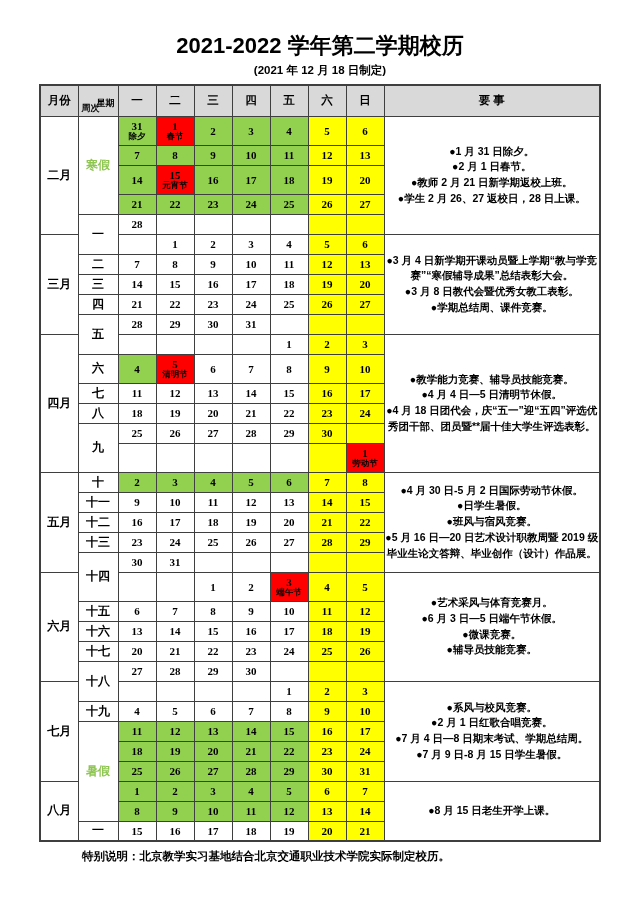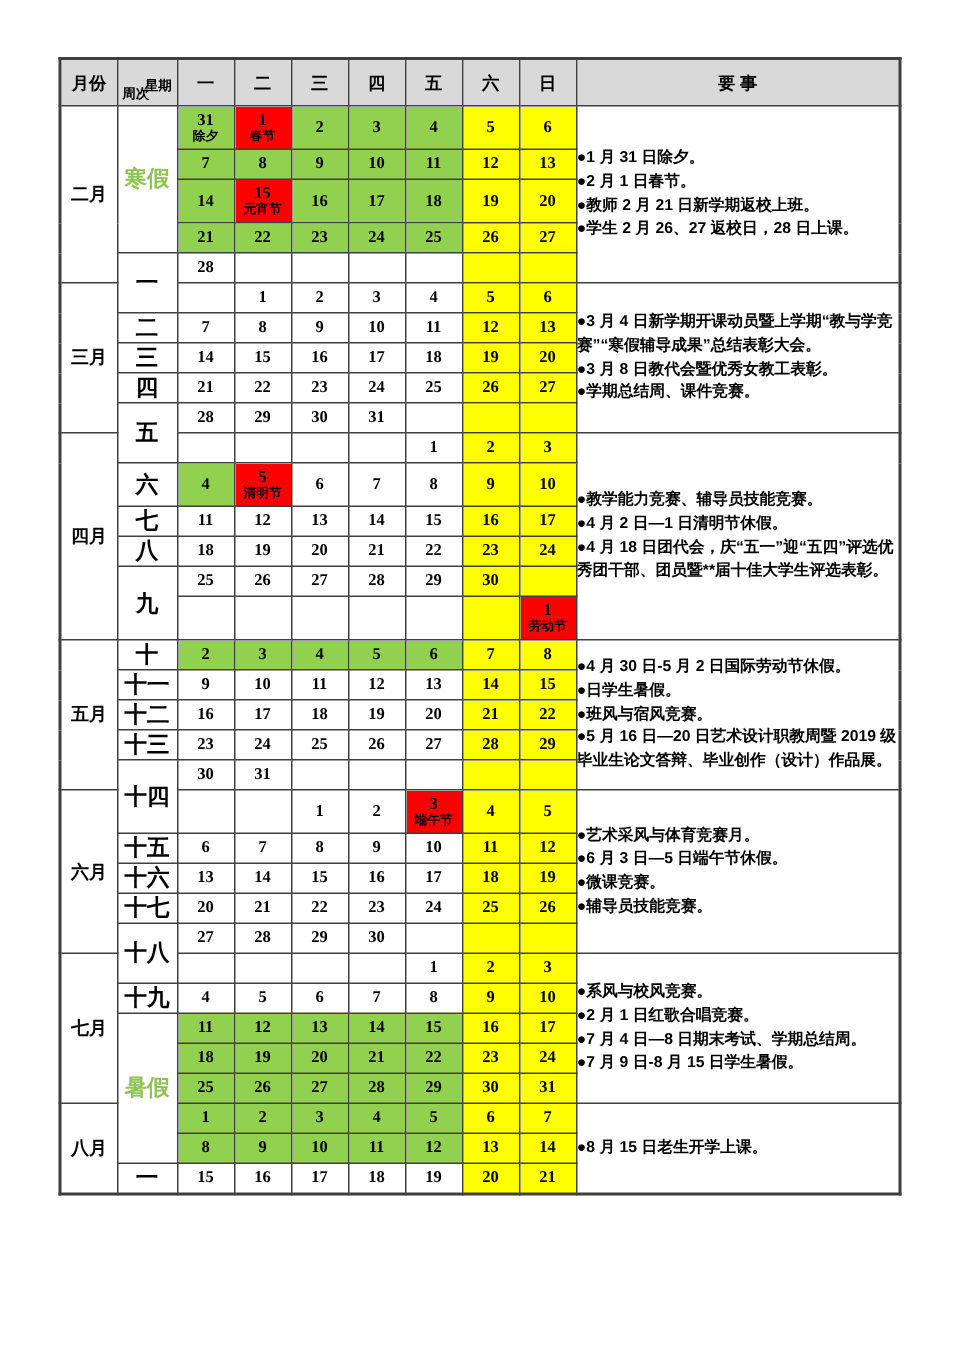--- a/index.html
+++ b/index.html
@@ -14,34 +14,36 @@
   .cal thead th { background:#d9d9d9; height:30px; font-size:11.5px; font-weight:bold; text-align:center; }
   .diag { position:relative; background-color:#d9d9d9;
           background-image:linear-gradient(to bottom right, rgba(0,0,0,0) 49.2%, #3f3f3f 49.2%, #3f3f3f 50.8%, rgba(0,0,0,0) 50.8%); }
   .diag .t { position:absolute; top:11px; right:3px; font-size:9px; }
   .diag .b { position:absolute; bottom:1px; left:3px; font-size:9px; }
 
   tr.cal-row { height:20px; }
   tr.cal-row.tall { height:29px; }
 
   .month-cell { text-align:center; font-weight:bold; font-size:12px; background:#fff; }
-  .week-cell  { text-align:center; font-weight:bold; font-size:15px; background:#fff; }
+  .week-cell  { text-align:center; font-weight:bold; font-size:12px; background:#fff; }
   .day-cell   { text-align:center; font-weight:bold; font-size:11px;
                 font-family:"Liberation Serif","Liberation Sans",serif; line-height:1.1; }
   .day-sub    { font-size:8.5px; font-weight:bold; line-height:1.1;
                 font-family:"Liberation Sans",sans-serif; }
   .remarks-cell { background:#fff; padding:2px 3px 2px 4px; font-size:10.5px; font-weight:bold; line-height:1.5; }
-  .remark-line { text-align:left; }
+  .remark-line { text-align:center; }
 
   .footer { margin:7px 0 0 82px; font-size:11.5px; font-weight:bold; }
 </style>
 </head>
 <body>
 
 <div class="page">
+  <div class="title-line">2021-2022 学年第二学期校历</div>
+  <div class="subtitle">(2021 年 12 月 18 日制定)</div>
 
   <table class="cal">
     <colgroup>
       <col style="width:38px">
         <col style="width:40px">
       <col style="width:38px">
         <col style="width:38px">
         <col style="width:38px">
         <col style="width:38px">
       <col style="width:38px">
@@ -309,21 +311,21 @@
             <div>1</div>
           </td>
           <td class="day-cell" style="background: rgb(255, 255, 0);">
             <div>2</div>
           </td>
           <td class="day-cell" style="background: rgb(255, 255, 0);">
             <div>3</div>
           </td>
           <td class="remarks-cell" rowspan="6">
             <div class="remark-line">●教学能力竞赛、辅导员技能竞赛。</div>
-            <div class="remark-line">●4 月 2 日—1 日清明节休假。</div>
+            <div class="remark-line">●4 月 4 日—5 日清明节休假。</div>
             <div class="remark-line">●4 月 18 日团代会，庆“五一”迎“五四”评选优秀团干部、团员暨**届十佳大学生评选表彰。</div>
           </td>
         </tr>
         <tr class="cal-row tall">
           <td class="week-cell" rowspan="1">六</td>
           <td class="day-cell" style="background: rgb(146, 208, 80);">
             <div>4</div>
           </td>
           <td class="day-cell" style="background: rgb(255, 0, 0);">
             <div>5</div>
@@ -847,13 +849,14 @@
           <td class="day-cell" style="background: rgb(255, 255, 0);">
             <div>20</div>
           </td>
           <td class="day-cell" style="background: rgb(255, 255, 0);">
             <div>21</div>
           </td>
         </tr>
       </tbody>
   </table>
 
+  <div class="footer">特别说明：北京教学实习基地结合北京交通职业技术学院实际制定校历。</div>
 </div>
 
 </body></html>

